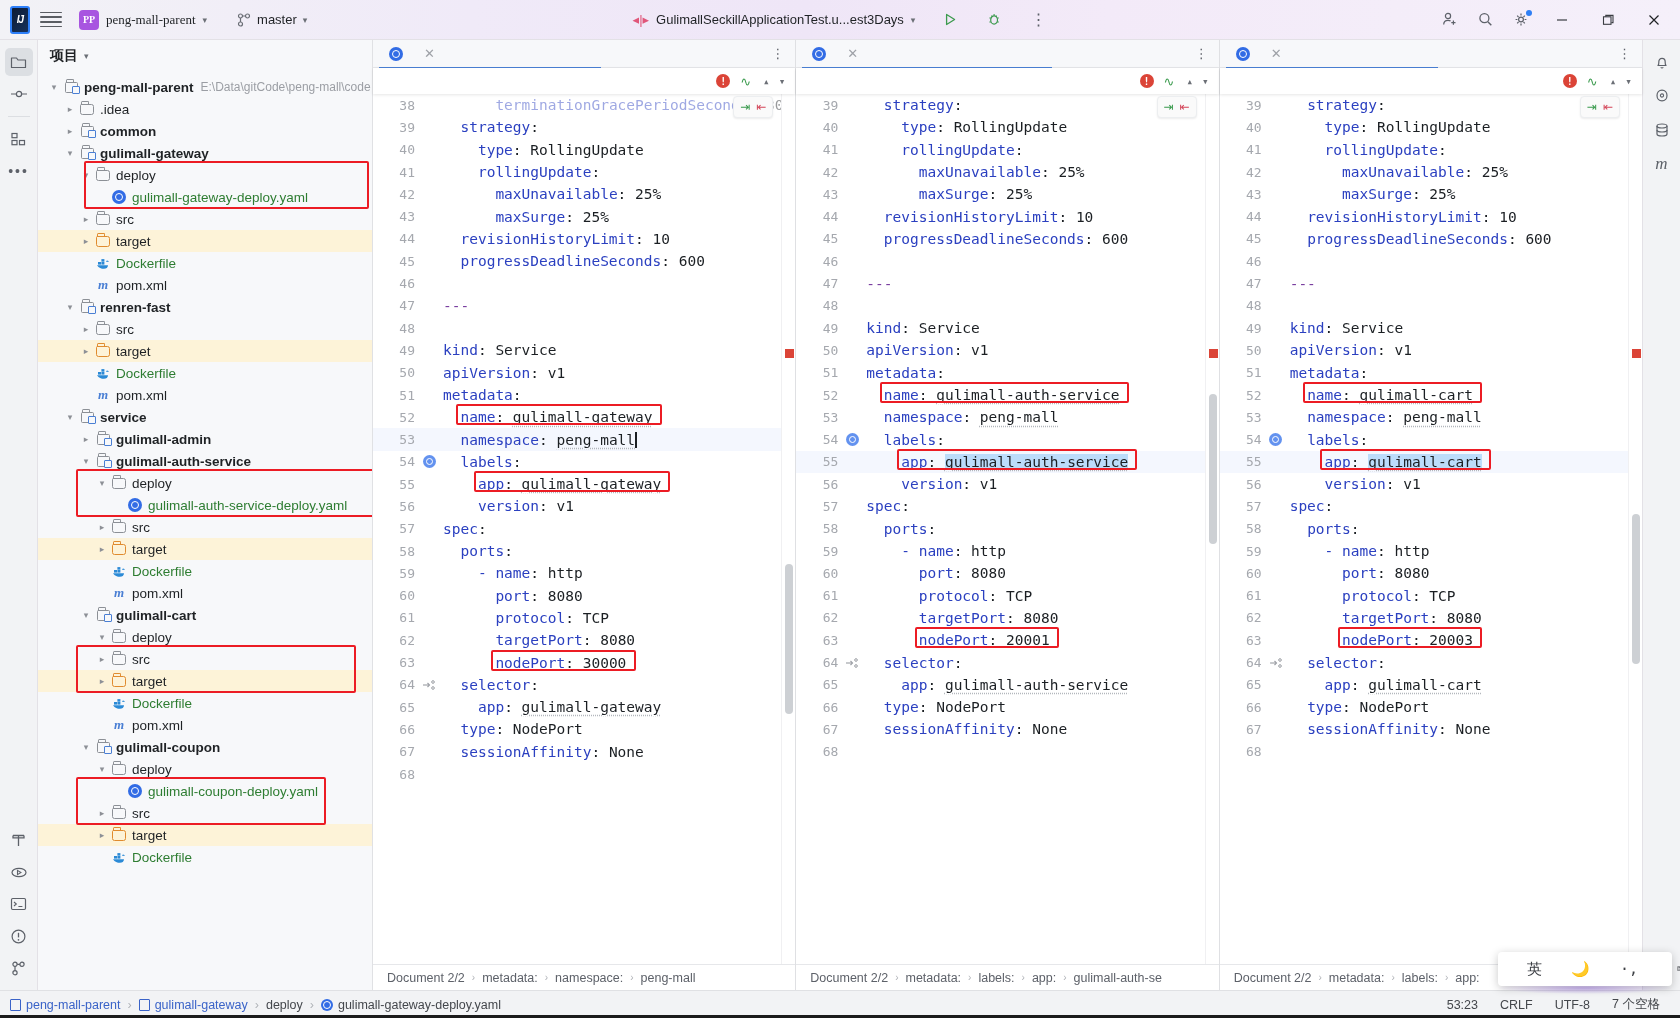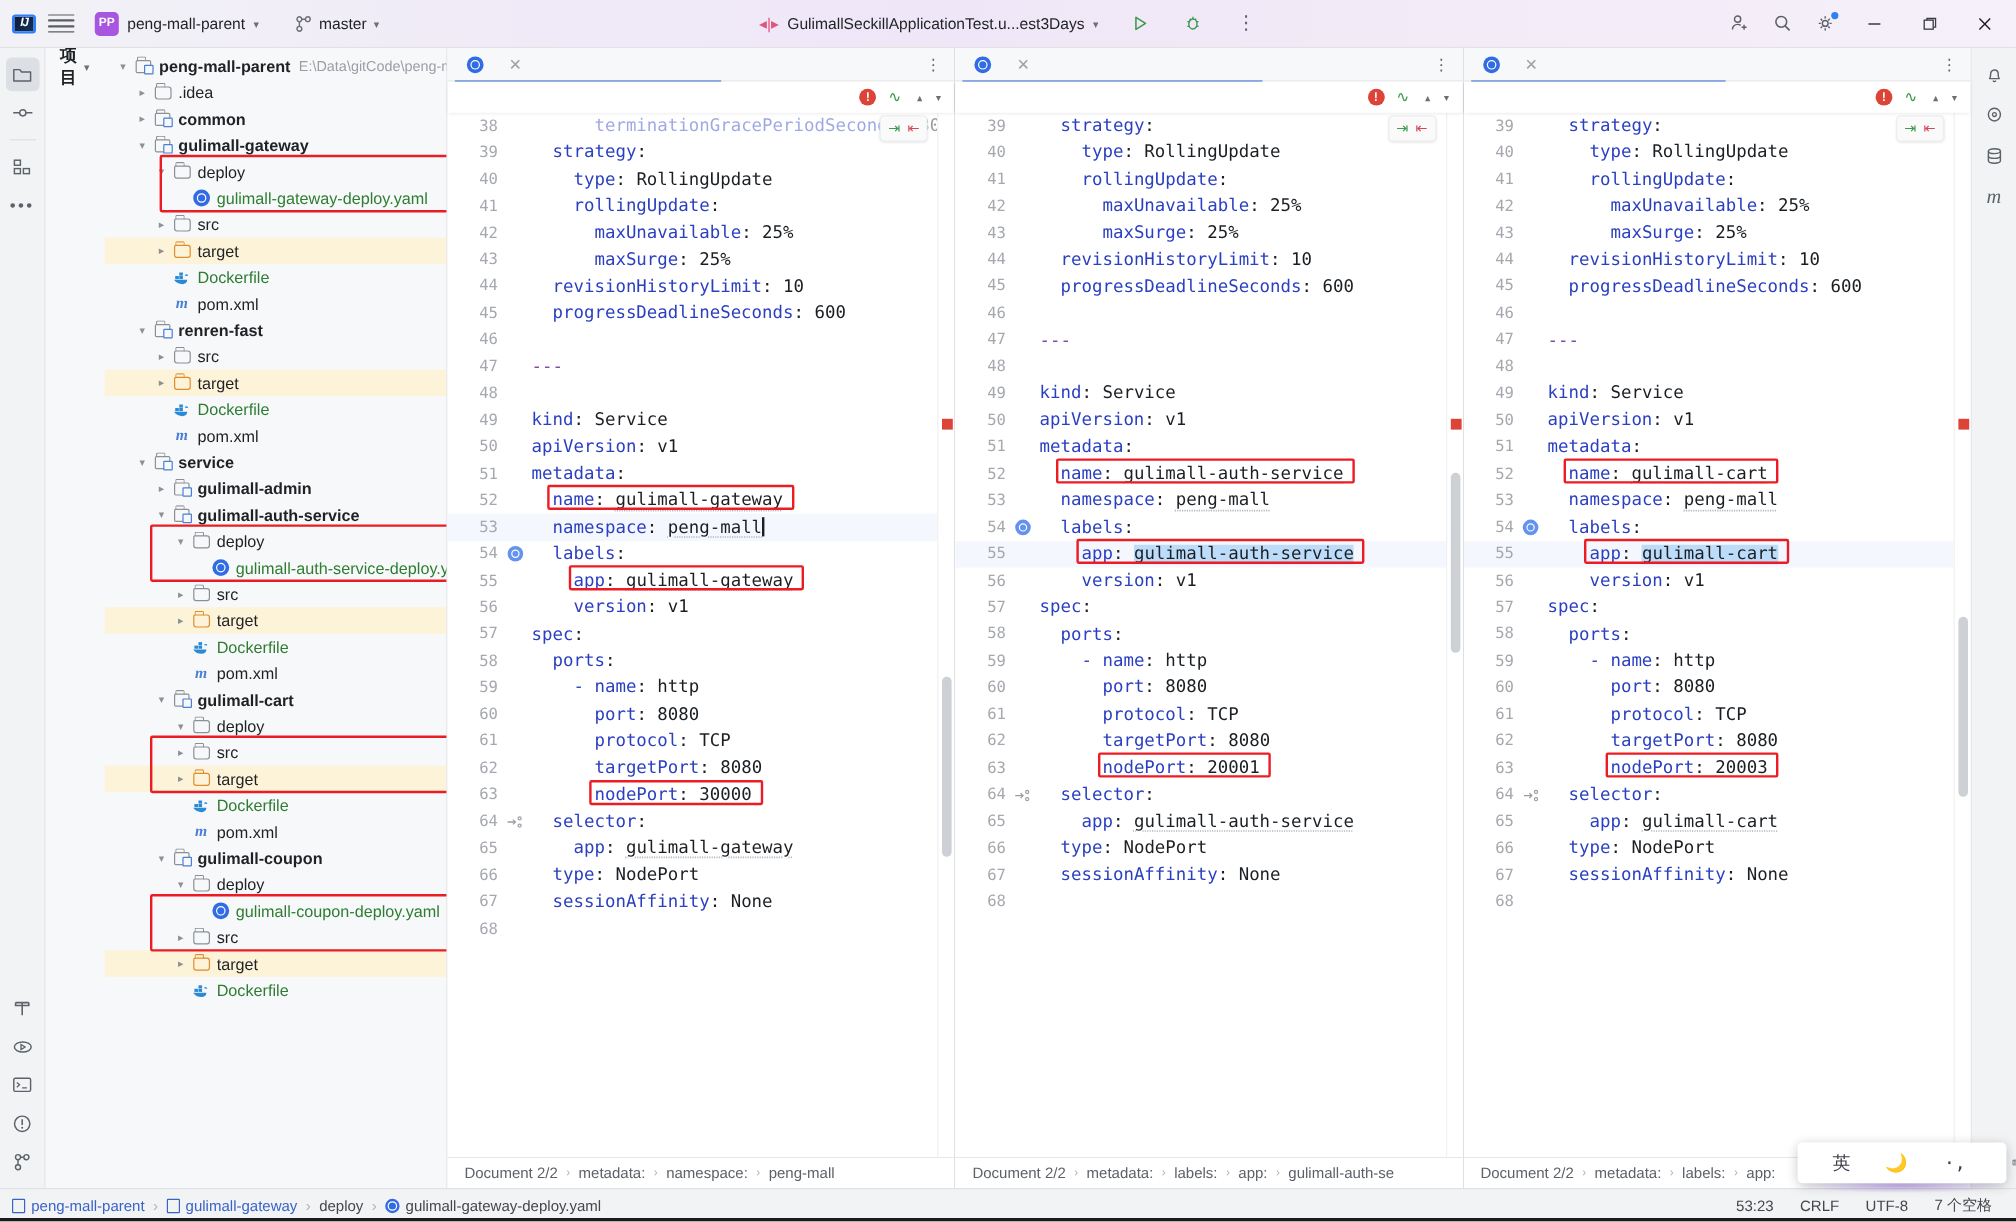--- a/index.html
+++ b/index.html
@@ -13,28 +13,28 @@
   .app { position:relative; width:1680px; height:1018px; display:flex; flex-direction:column; }
 
   
   .titlebar{
     height:40px; flex:0 0 40px; display:flex; align-items:center;
     background:linear-gradient(90deg,#f2f2f6 0%,#f0eaf8 28%,#efe6f7 48%,#f3eaf8 66%,#f5f0fa 100%);
     border-bottom:1px solid #e3e1e6; position:relative; z-index:30;
   }
   .tb-left{ display:flex; align-items:center; gap:10px; padding-left:10px;}
   .ij-logo{
-    width:20px;height:16px;border-radius:3px;
+    width:20px;height:28px;border-radius:3px;
     background:linear-gradient(135deg,#0d1b34 0%,#15315c 100%);
     color:#fff;font-size:10px;font-weight:bold;display:flex;align-items:center;justify-content:center;
     border:2px solid #2d7ff9; letter-spacing:-1px;font-style:italic;
   }
   .burger{ width:22px;height:22px; display:flex;flex-direction:column;justify-content:center;gap:3px; cursor:pointer;}
   .burger i{ display:block;height:1.6px;background:#5a5d63;border-radius:1px;}
-  .proj-chip{ display:flex;align-items:center;gap:7px;padding:3px 7px;border-radius:5px;cursor:pointer;}
+  .proj-chip{ display:flex;align-items:center;gap:7px;padding:3px 7px;border-radius:5px;cursor:pointer;font-family:Liberation Serif, serif;}
   .pp-badge{ width:20px;height:20px;border-radius:4px;background:#a855e0;color:#fff;
     font-size:10px;font-weight:bold;display:flex;align-items:center;justify-content:center;}
   .chev{ font-size:9px;color:#6b6f76; }
   .branch-chip{ display:flex;align-items:center;gap:6px;padding:3px 7px;border-radius:5px;cursor:pointer;margin-left:6px;}
   .tb-center{ position:absolute; left:50%; transform:translateX(-50%); display:flex;align-items:center;gap:10px;}
   .runcfg{ display:flex;align-items:center;gap:7px;padding:3px 8px;border-radius:5px;cursor:pointer;}
   .runcfg .ico{ color:#e0567a; font-size:13px;}
   .tb-right{ margin-left:auto; display:flex;align-items:center;gap:2px; padding-right:4px;}
   .tbtn{ width:34px;height:30px;display:flex;align-items:center;justify-content:center;border-radius:5px;cursor:pointer;position:relative;}
   .wbtn{ width:44px;height:40px;display:flex;align-items:center;justify-content:center;cursor:pointer;}
@@ -46,21 +46,21 @@
   
   .toolstrip{ width:38px; flex:0 0 38px; background:#f2f3f5; border-right:1px solid #e3e1e6;
      display:flex; flex-direction:column; align-items:center; padding-top:8px; gap:4px;}
   .ts-btn{ width:28px;height:28px;display:flex;align-items:center;justify-content:center;border-radius:5px;cursor:pointer;color:#5d6169;}
   .ts-btn.active{ background:#dcdfe3; }
   .ts-sep{ width:22px;height:1px;background:#dcdee2;margin:4px 0;}
   .ts-spacer{flex:1;}
 
   
   .projpanel{ width:335px; flex:0 0 335px; background:#f7f8fa; border-right:1px solid #e0e1e4;
-     display:flex;flex-direction:row; min-height:0;}
+     display:flex;flex-direction:column; min-height:0;}
   .pp-head{ height:32px;flex:0 0 32px; display:flex;align-items:center;gap:6px;padding:0 12px;}
   .pp-title{ font-size:14px;font-weight:bold;color:#1f2225;}
   .tree{ flex:1; overflow:hidden; padding-top:4px; position:relative; font-size:13.5px;}
   .trow{ height:22px; display:flex;align-items:center; padding-left:0; white-space:nowrap; cursor:pointer; position:relative;}
   .trow.sel{ background:#dfe1e5; }
   .trow.warnbg{ background:#fdf3d8; }
   .twist{ width:16px;text-align:center;color:#8d9096;font-size:9px;flex:0 0 16px; }
   .ticon{ width:18px;flex:0 0 18px; display:flex;align-items:center;justify-content:center;margin-right:4px;}
   .tlabel{ color:#1f2225; }
   .tlabel.bold{ font-weight:bold; }

